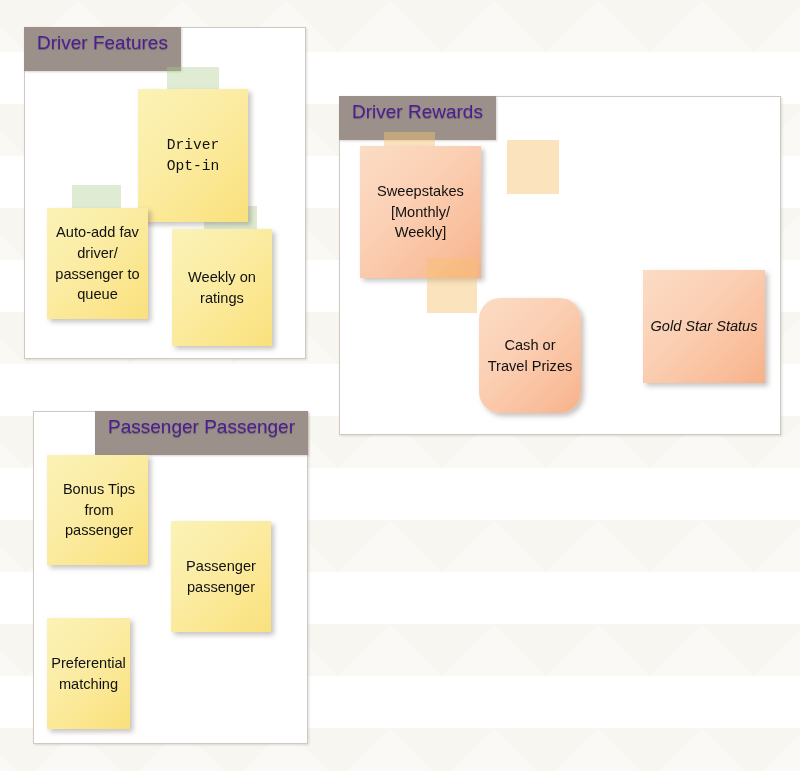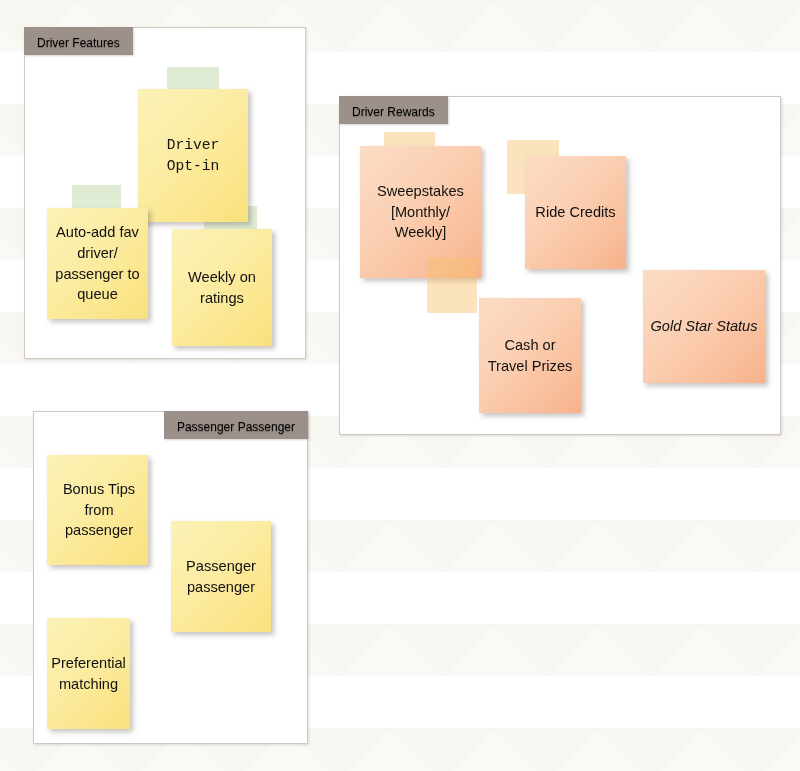--- a/index.html
+++ b/index.html
@@ -52,25 +52,25 @@
   .group {
     position: absolute;
     background: #ffffff;
     border: 1px solid #cfc9c2;
     box-shadow: 1px 1px 2px rgba(120,110,100,0.22);
     box-sizing: border-box;
   }
   .group-title {
     position: absolute;
     top: -1px;
-    height: 28px;
+    height: 44px;
     line-height: 32px;
     background: #9b918a;
-    color: #000000;
-    font-size: 12px;
+    color: #4c1d95;
+    font-size: 19px;
     box-sizing: border-box;
     padding: 0 13px;
     white-space: nowrap;
     text-shadow: 0 1px 1px rgba(60,50,45,.45);
     box-shadow: 1px 1px 2px rgba(120,110,100,0.3);
   }
   .group-title.left  { left: -1px; }
   .group-title.right { right: -1px; }
 
   
@@ -119,22 +119,21 @@
     <div class="tag green" style="left: 204px; top: 206px; width: 53px; height: 55px;"></div>
     <div class="note yellow" style="left: 138px; top: 89px; width: 110px; height: 133px; font-family: Liberation Mono, monospace;">Driver Opt-in</div>
     <div class="note yellow" style="left: 47px; top: 208px; width: 101px; height: 111px;">Auto-add fav driver/ passenger to queue</div>
     <div class="note yellow" style="left: 172px; top: 229px; width: 100px; height: 117px;">Weekly on ratings</div>
     <div class="group" style="left: 339px; top: 96px; width: 442px; height: 339px;">
       <div class="group-title left">Driver Rewards</div>
     </div>
     <div class="tag gold" style="left: 384px; top: 132px; width: 51px; height: 54px;"></div>
     <div class="tag gold" style="left: 507px; top: 140px; width: 52px; height: 54px;"></div>
     <div class="note orange" style="left: 360px; top: 146px; width: 121px; height: 132px; text-align: center;">Sweepstakes [Monthly/ Weekly]</div>
-    <div class="note orange" style="left: 525px; top: 156px; width: 101px; height: 113px;">Ride Credits</div>
-    <div class="note orange" style="left: 479px; top: 298px; width: 102px; height: 115px;">Cash or Travel Prizes</div>
+    <div class="note orange" style="left: 479px; top: 298px; width: 102px; height: 115px; border-radius: 21px;">Cash or Travel Prizes</div>
     <div class="note orange" style="left: 643px; top: 270px; width: 122px; height: 113px; font-style: italic;">Gold Star Status</div>
     <div class="tag gold above" style="left: 427px; top: 258px; width: 50px; height: 55px;"></div>
     <div class="group" style="left: 33px; top: 411px; width: 275px; height: 333px;">
       <div class="group-title right">Passenger Passenger</div>
     </div>
     <div class="note yellow" style="left: 47px; top: 455px; width: 101px; height: 110px; padding-left: 10px;">Bonus Tips from passenger</div>
     <div class="note yellow" style="left: 171px; top: 521px; width: 100px; height: 111px;">Passenger passenger</div>
     <div class="note yellow" style="left: 47px; top: 618px; width: 83px; height: 111px;">Preferential matching</div>
   </div>
 

